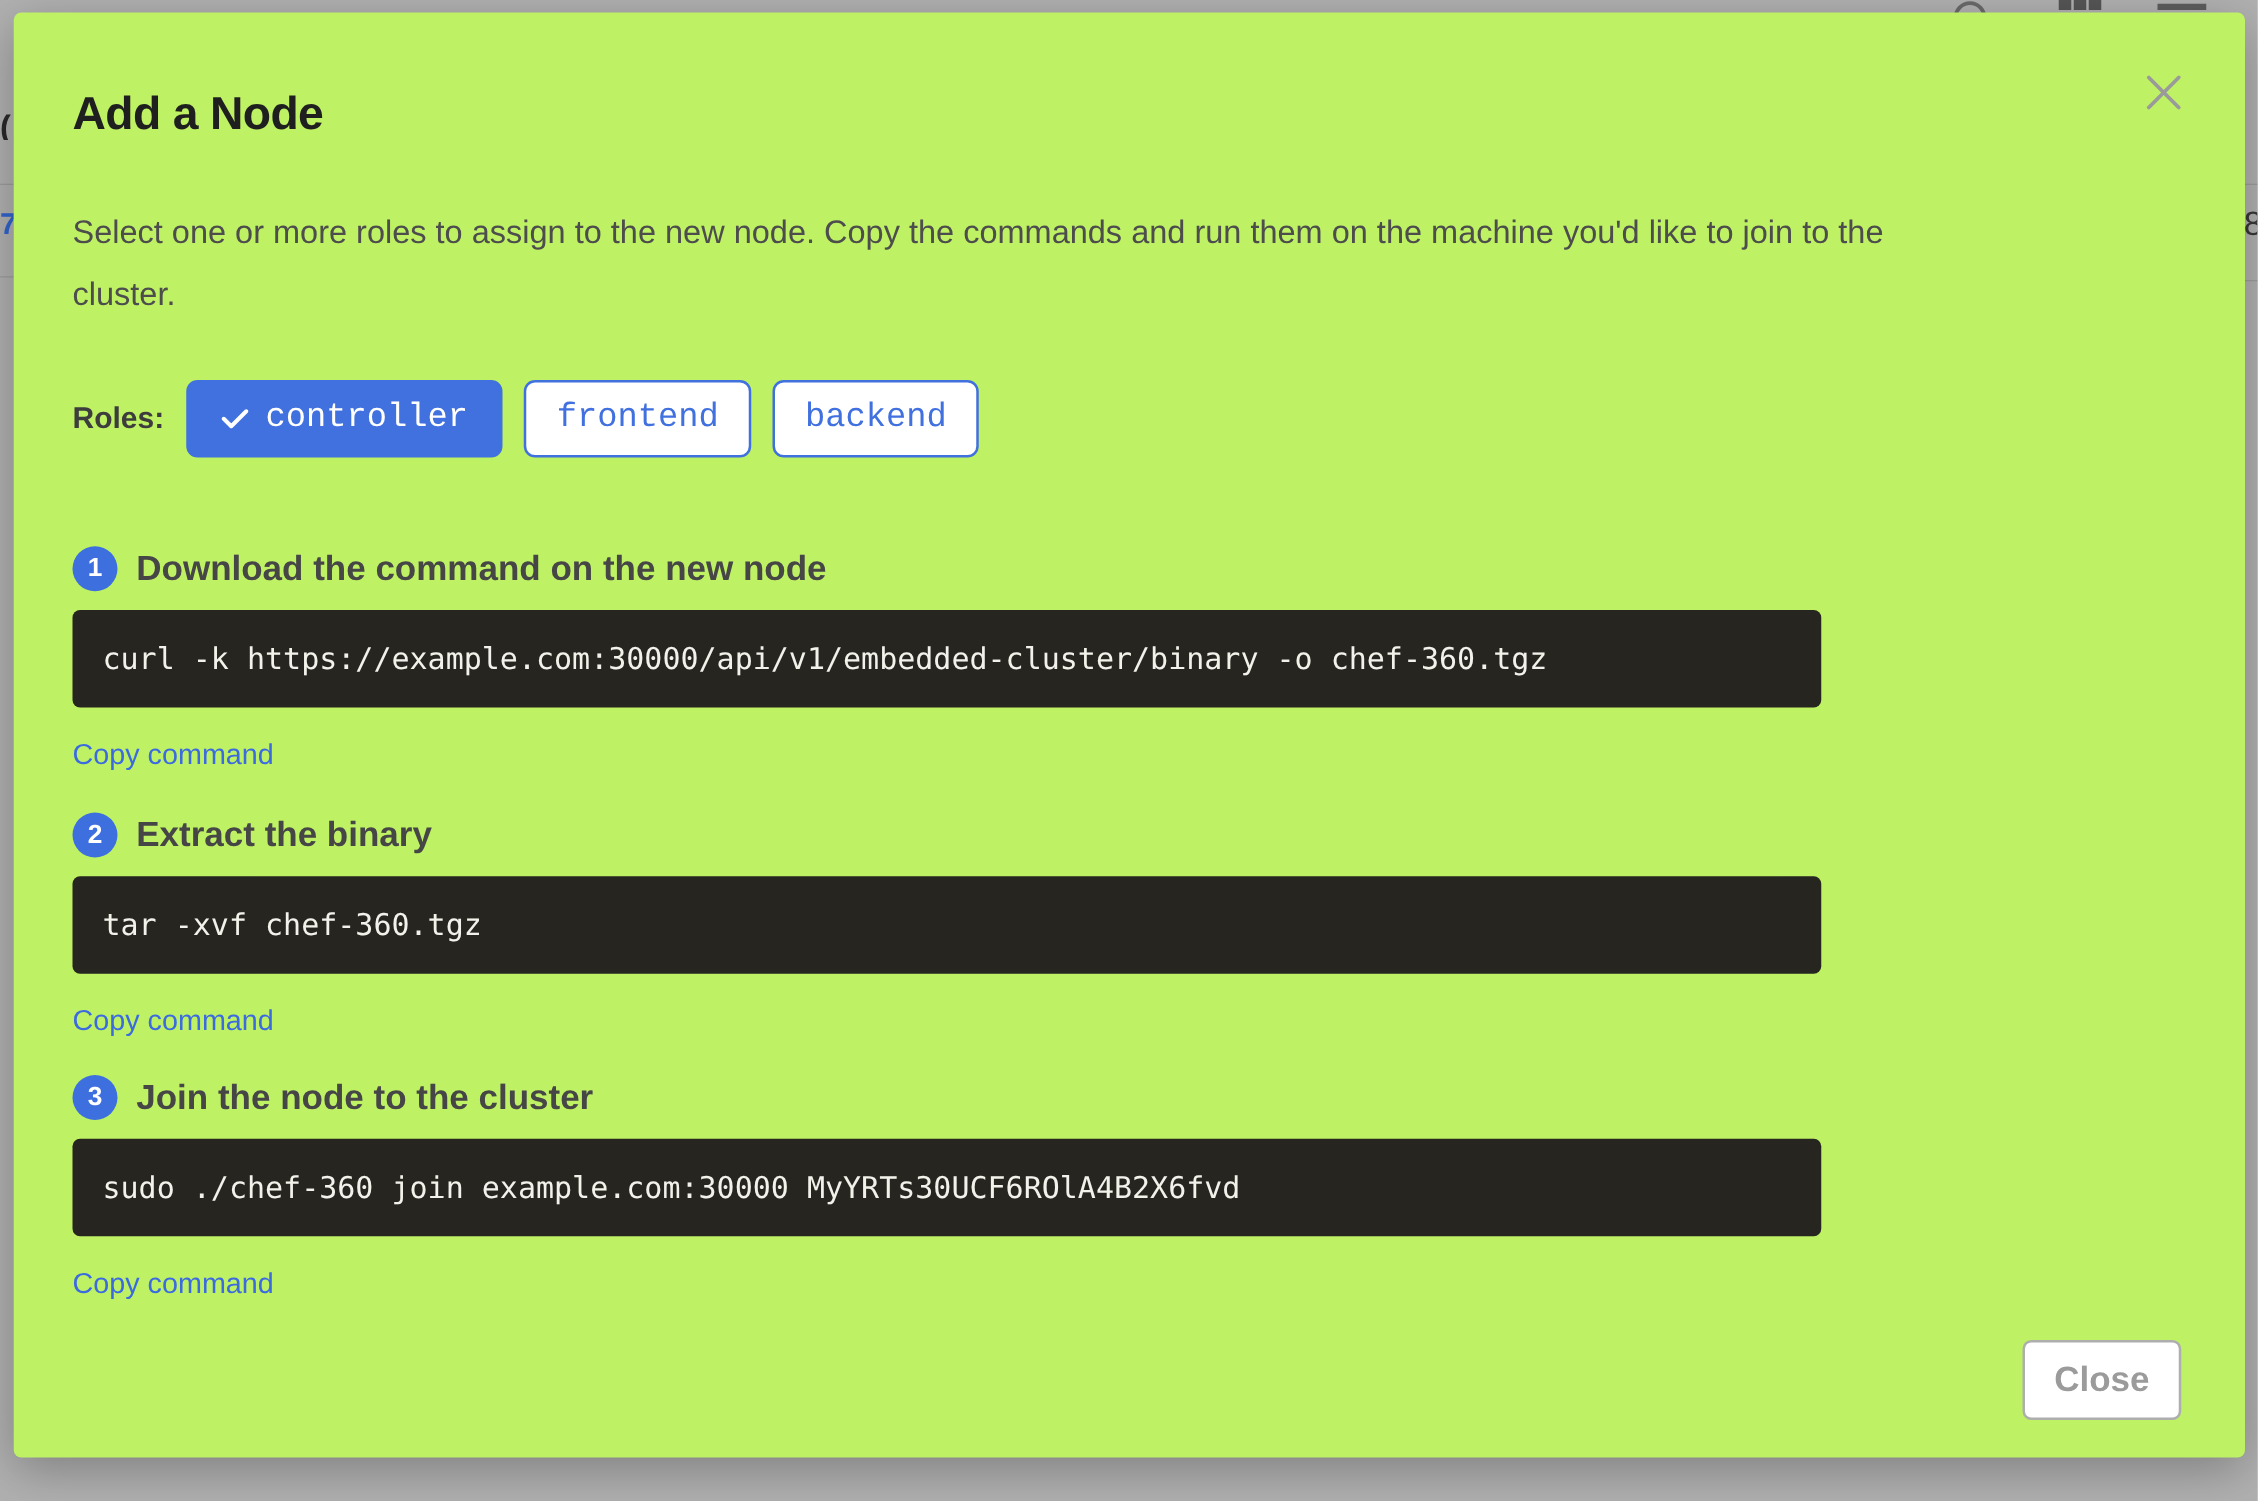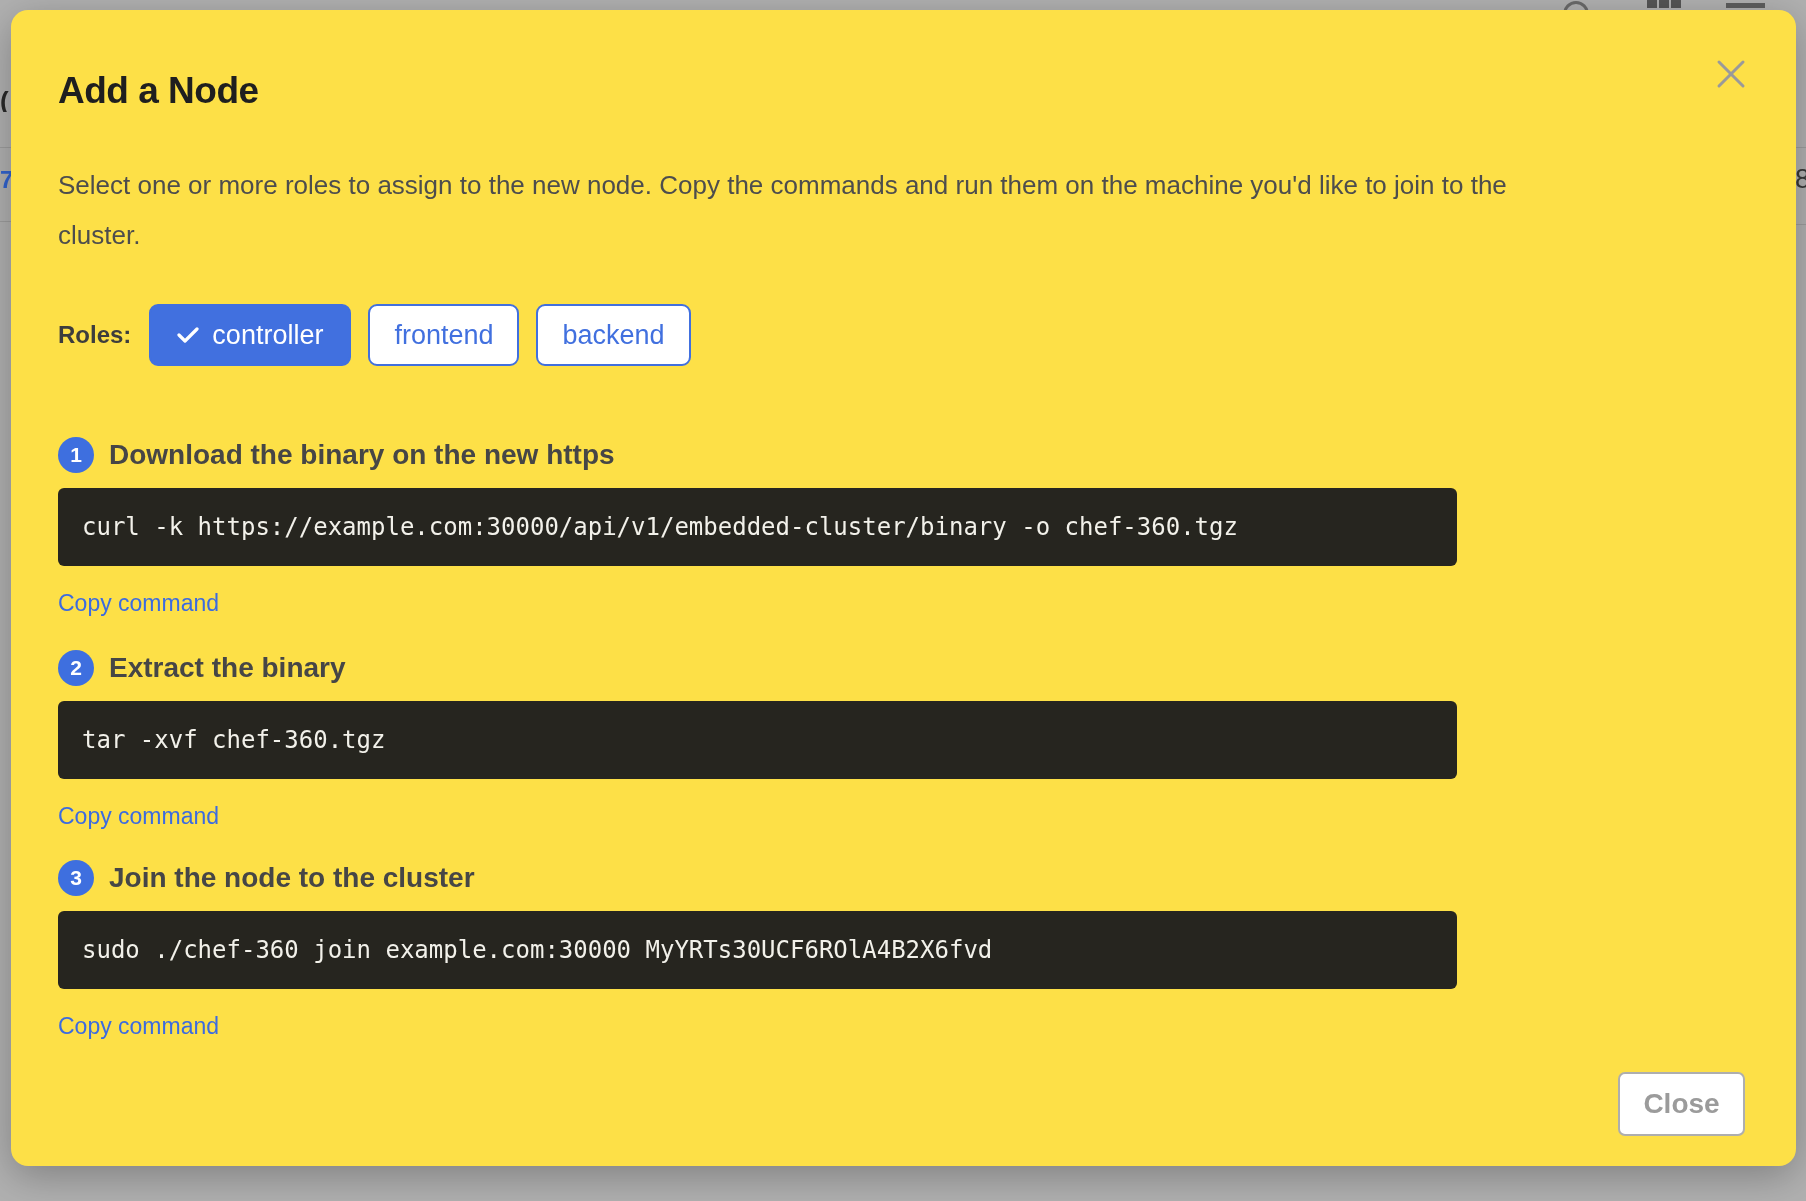--- a/index.html
+++ b/index.html
@@ -19,21 +19,21 @@
   .grid-sq { position:absolute; top:-3px; width:10px; height:11px; background:#565656; }
   .menu-line { position:absolute; left:1726px; top:3px; width:39px; height:5px; background:#5e5e5e; }
   .left-sliver-paren { left:0; top:86px; width:11px; height:26px; font-size:26px; font-weight:bold; color:#2a2a2a; }
   .left-sliver-seven { left:0; top:166px; width:11px; height:26px; font-size:24px; font-weight:bold; color:#3264cf; }
   .right-sliver-eight { left:1795px; top:164px; width:11px; height:30px; font-size:27px; color:#383838; }
   .hairline { position:absolute; height:1px; background:#9d9d9d; }
 
   
   .modal {
     position:absolute; left:11px; top:10px; width:1785px; height:1156px;
-    background:#fde047; border-radius:17px;
+    background:#bef264; border-radius:6px;
     box-shadow:0 10px 40px rgba(0,0,0,.28);
   }
   .close-x { position:absolute; top:48px; right:49px; width:32px; height:32px; cursor:pointer; }
   .close-x svg { display:block; }
 
   .modal-title {
     position:absolute; left:47px; top:60px;
     font-size:37px; font-weight:bold; color:#1f1f1f; letter-spacing:-0.5px;
   }
   .modal-desc {
@@ -45,21 +45,21 @@
   .roles-row {
     position:absolute; left:47px; top:293px; height:64px;
     display:flex; align-items:center;
   }
   .roles-label { font-size:24px; font-weight:bold; color:#3d3d3d; margin-right:18px; }
   .role-btn {
     height:62px; border-radius:9px; margin-right:17px;
     display:flex; align-items:center; justify-content:center;
     padding:0 24px; font-size:27px; cursor:pointer;
     border:2px solid #4170df; background:#ffffff; color:#4170df;
-    font-family:Liberation Sans, sans-serif;
+    font-family:Liberation Mono, monospace;
   }
   .role-btn.selected { background:#4170df; color:#ffffff; border-color:#4170df; padding:0 26px; }
   .role-btn .check { margin-right:13px; display:flex; align-items:center; }
 
   
   .step { position:absolute; left:47px; width:1399px; }
   .step-1 { top:427px; }
   .step-2 { top:640px; }
   .step-3 { top:850px; }
   .step-head { display:flex; align-items:center; height:36px; }
@@ -143,21 +143,21 @@
     </div>
 
     <div class="role-btn">
       <span>backend</span>
     </div>
   </div>
 
   <div class="step step-1">
     <div class="step-head">
       <div class="step-num">1</div>
-      <div class="step-title">Download the binary on the new https</div>
+      <div class="step-title">Download the command on the new node</div>
     </div>
     <div class="code-block">
       <span class="code-text">curl -k https://example.com:30000/api/v1/embedded-cluster/binary -o chef-360.tgz</span>
     </div>
     <span class="copy-link">Copy command</span>
   </div>
 
   <div class="step step-2">
     <div class="step-head">
       <div class="step-num">2</div>

